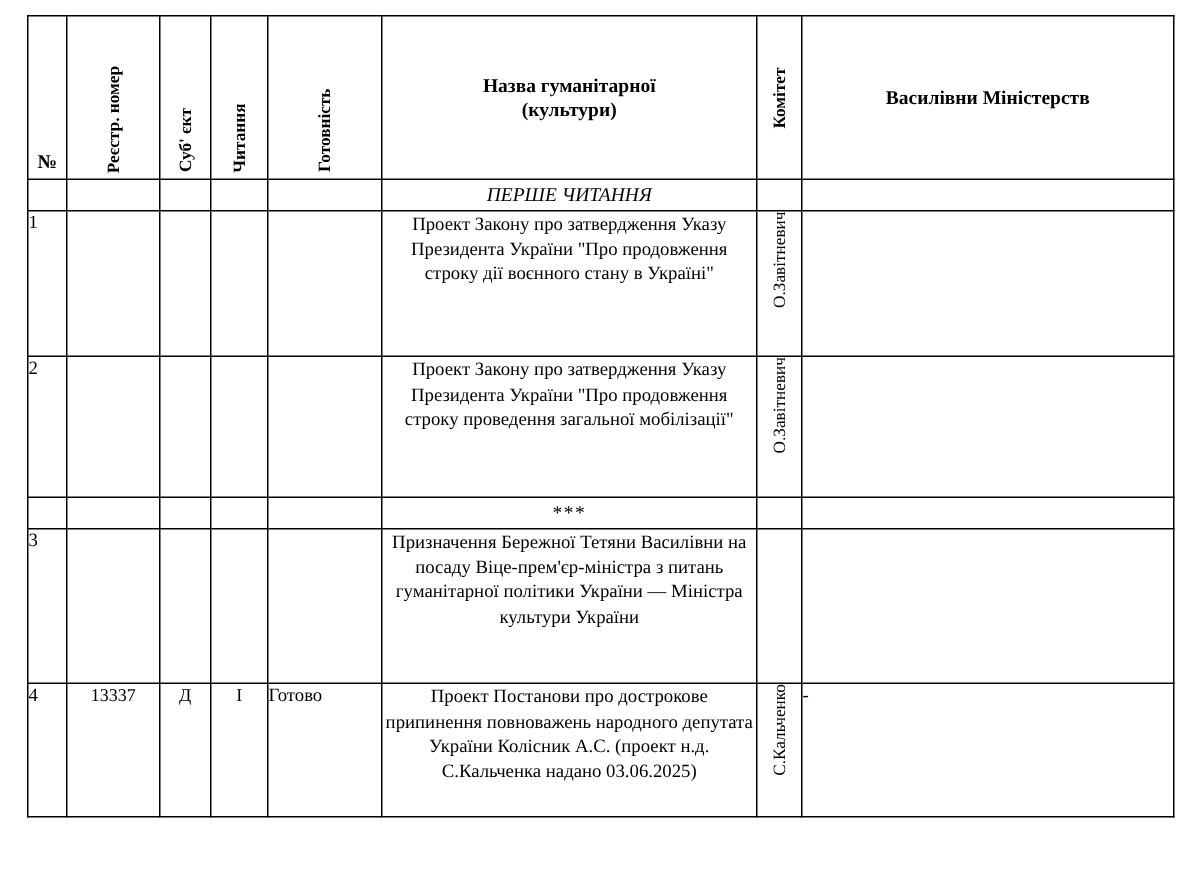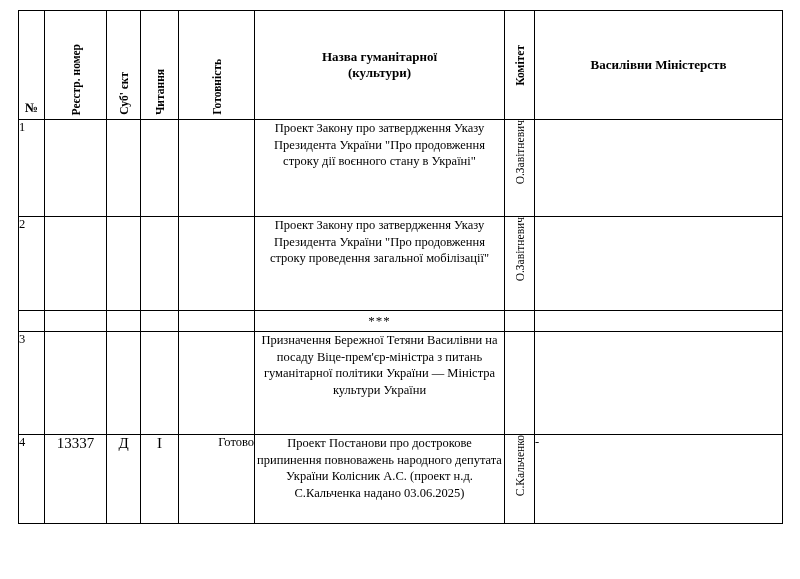--- a/index.html
+++ b/index.html
@@ -110,27 +110,27 @@
     letter-spacing: 1px;
   }
 
   
   .cell-num {
     font-size: 12.5px;
     font-weight: bold;
     padding: 3px 0 0 4px;
   }
   .cell-plain {
-    font-size: 15px;
+    font-size: 12px;
     text-align: center;
     padding: 3px 2px 0 2px;
   }
   .cell-ready {
     font-size: 12.5px;
-    text-align: right;
+    text-align: left;
     padding: 3px 2px 0 5px;
   }
   .cell-name {
     font-size: 12.5px;
     line-height: 1.32;
     padding: 4px 6px 5px 6px;
     text-align: center;
   }
   .cell-concl {
     font-size: 12.5px;
@@ -214,20 +214,30 @@
           <div class="hdr-vert-wrap mid">
             <span class="vert">Комітет</span>
           </div>
         </td>
         <td class="hdr-cell">
           <div class="hdr-center">Василівни Міністерств</div>
         </td>
       </tr>
 
 
+      <tr class="section-row">
+        <td></td>
+        <td></td>
+        <td></td>
+        <td></td>
+        <td></td>
+        <td class="section-title">ПЕРШЕ ЧИТАННЯ</td>
+        <td></td>
+        <td></td>
+      </tr>
 
       <tr>
         <td class="cell-num h-96">1</td>
         <td class="cell-plain"></td>
         <td class="cell-plain"></td>
         <td class="cell-plain"></td>
         <td class="cell-ready"></td>
         <td class="cell-name">Проект Закону про затвердження Указу Президента України "Про продовження строку дії воєнного стану в Україні"</td>
         <td class="cell-com">
           <div class="com-wrap">

